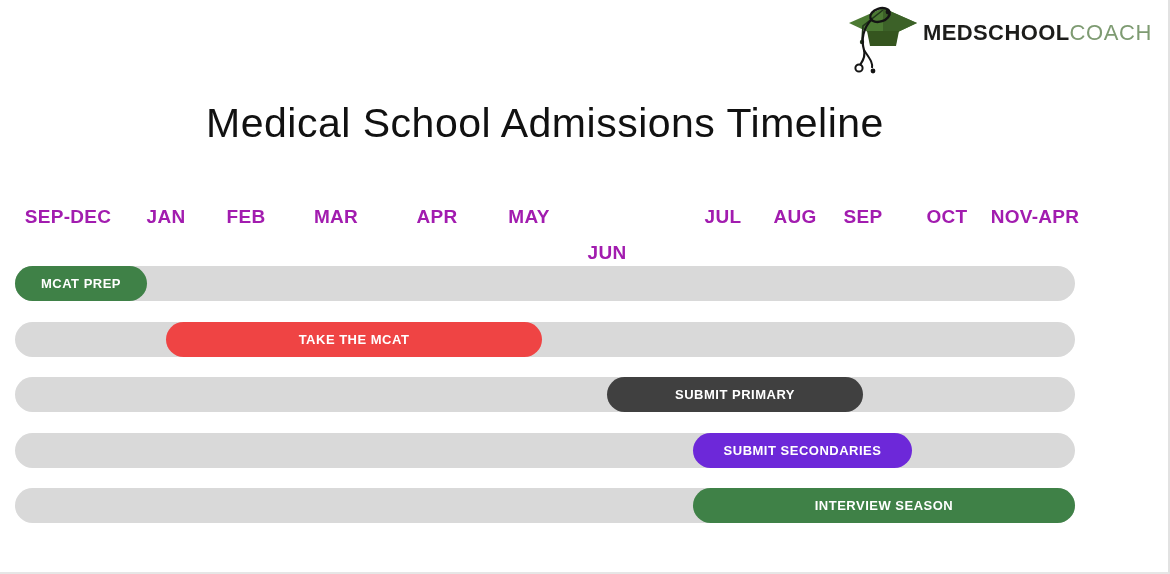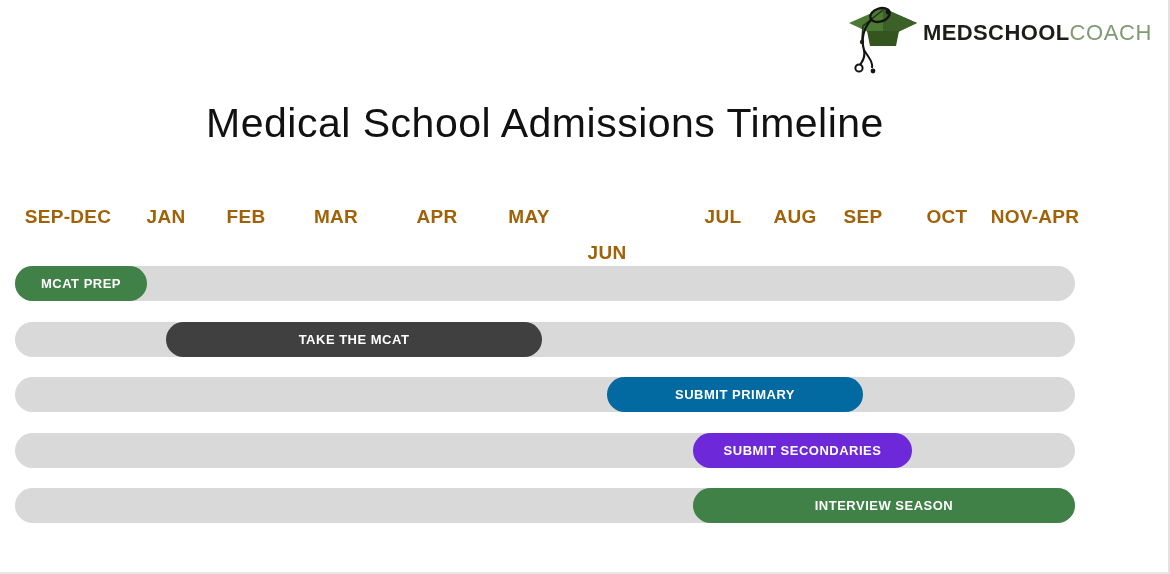--- a/index.html
+++ b/index.html
@@ -61,21 +61,21 @@
     left: 0;
     width: 1170px;
     height: 28px;
   }
   .month-label {
     position: absolute;
     transform: translateX(-50%);
     font-size: 19px;
     font-weight: 700;
     letter-spacing: 0.3px;
-    color: #a16207;
+    color: #a21caf;
     white-space: nowrap;
   }
   
   .rows {
     position: absolute;
     top: 266px;
     left: 15px;
     width: 1060px;
     height: 280px;
   }
@@ -158,27 +158,27 @@
 
   <div class="rows">
       <div class="row" style="top: 0px;">
         <div class="track" style="background: rgb(217, 217, 217);"></div>
         <div class="pill" style="left: 0px; width: 132px; background: rgb(63, 129, 71);">
           <span class="pill-label">MCAT PREP</span>
         </div>
       </div>
       <div class="row" style="top: 55.6px;">
         <div class="track" style="background: rgb(217, 217, 217);"></div>
-        <div class="pill" style="left: 151px; width: 376px; background: #404040;">
+        <div class="pill" style="left: 151px; width: 376px; background: #ef4444;">
           <span class="pill-label">TAKE THE MCAT</span>
         </div>
       </div>
       <div class="row" style="top: 111.2px;">
         <div class="track" style="background: rgb(217, 217, 217);"></div>
-        <div class="pill" style="left: 592px; width: 256px; background: #0369a1;">
+        <div class="pill" style="left: 592px; width: 256px; background: #404040;">
           <span class="pill-label">SUBMIT PRIMARY</span>
         </div>
       </div>
       <div class="row" style="top: 166.8px;">
         <div class="track" style="background: rgb(217, 217, 217);"></div>
         <div class="pill" style="left: 678px; width: 219px; background: #6d28d9;">
           <span class="pill-label">SUBMIT SECONDARIES</span>
         </div>
       </div>
       <div class="row" style="top: 222.4px;">

